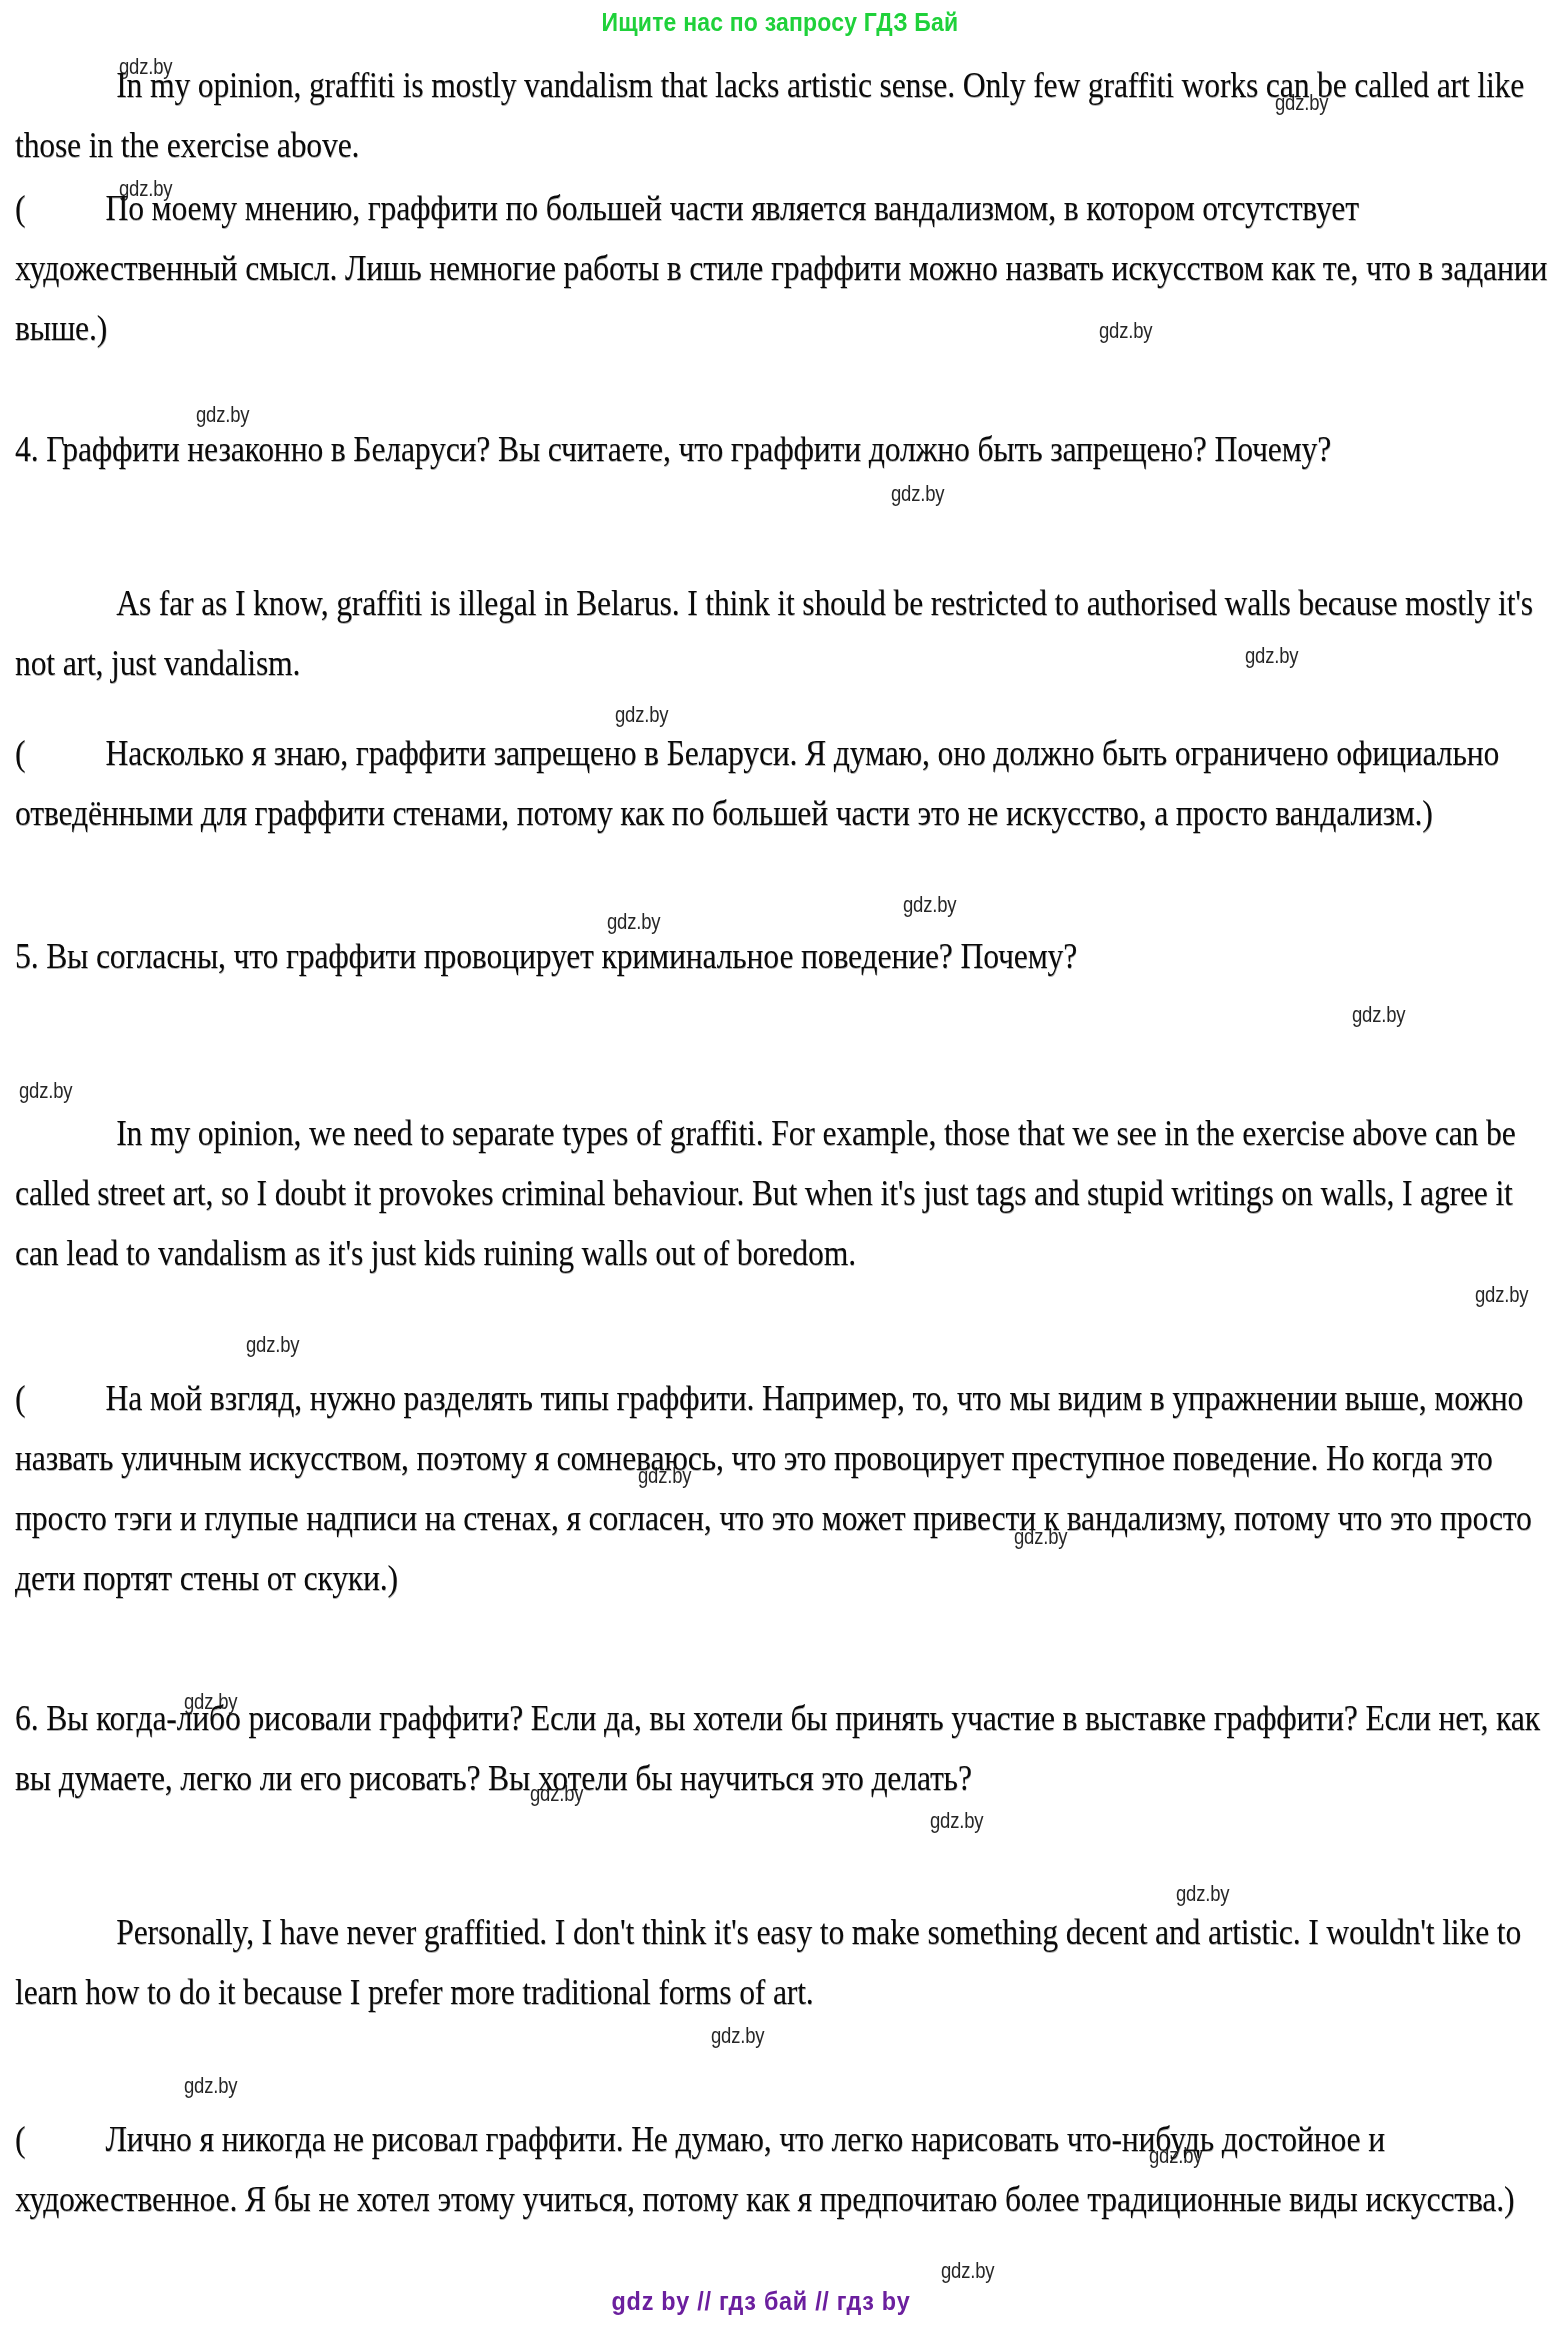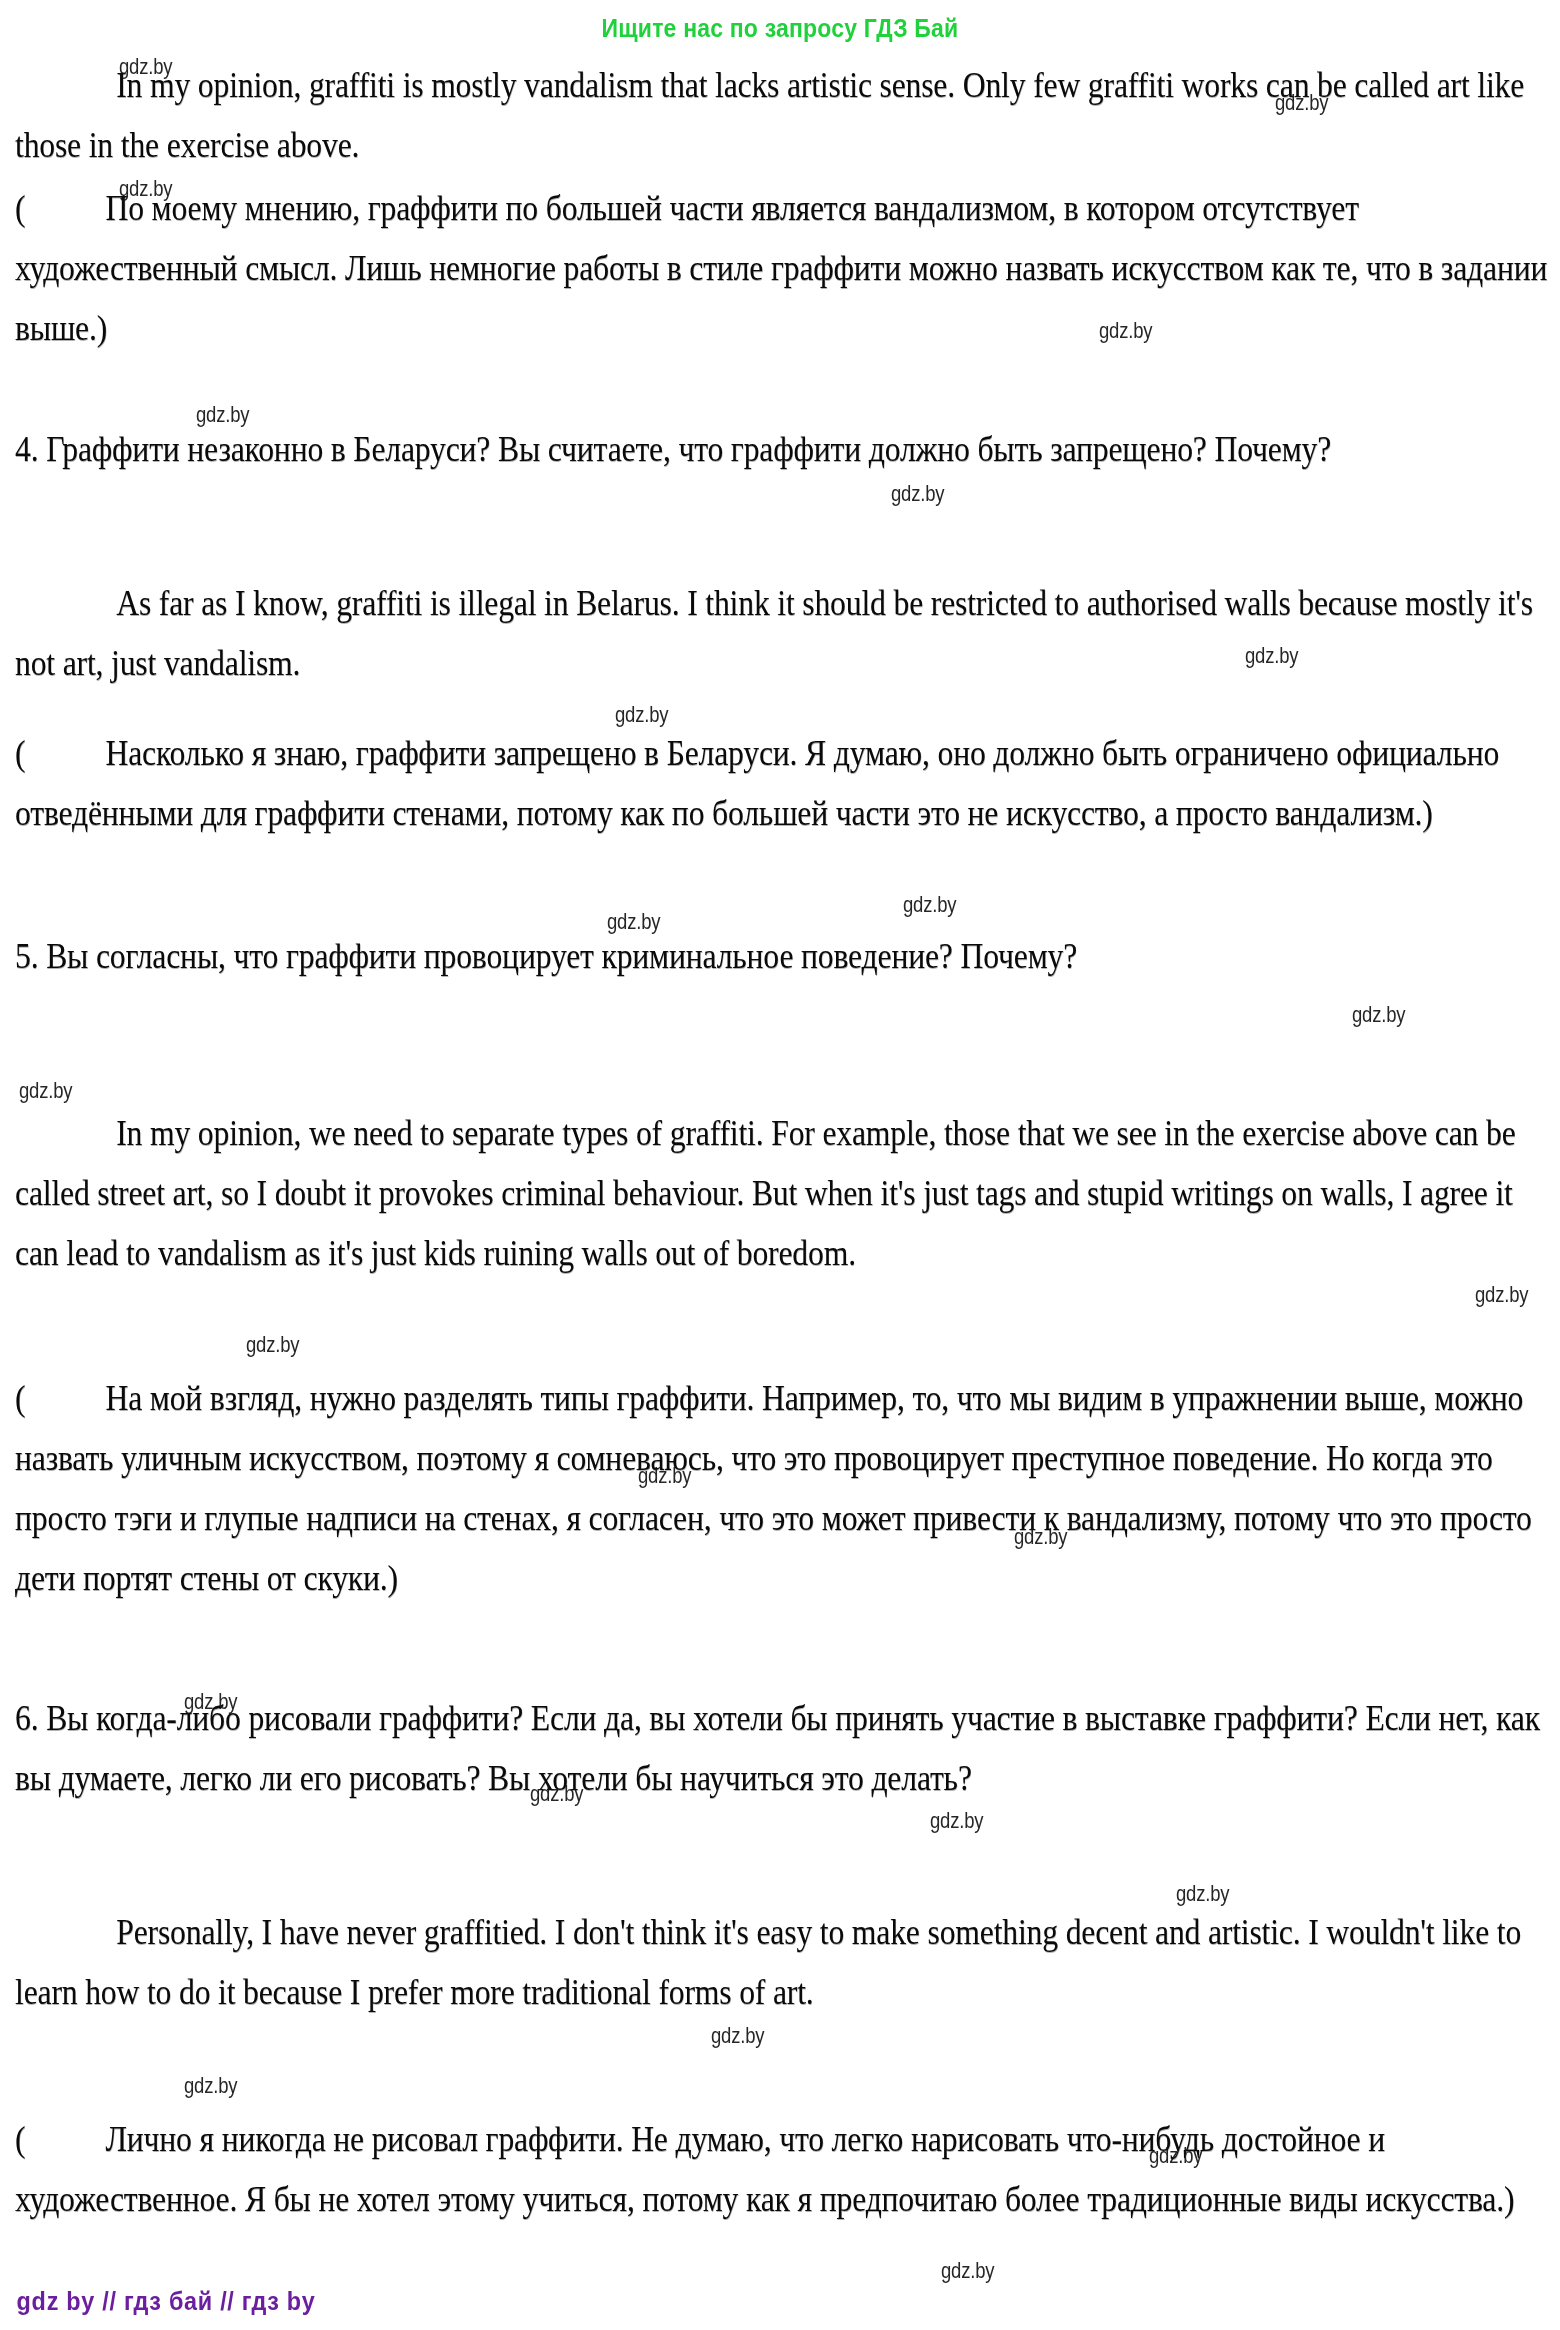--- a/index.html
+++ b/index.html
@@ -19,21 +19,21 @@
   
   .header-banner {
     position: absolute;
     top: 0;
     left: 0;
     width: 1560px;
     height: 35px;
     display: flex;
     align-items: flex-start;
     justify-content: center;
-    padding-top: 14px;
+    padding-top: 8px;
     box-sizing: border-box;
   }
   .header-text {
     font-family: "Liberation Sans", "DejaVu Sans", sans-serif;
     font-size: 25px;
     font-weight: 700;
     color: #1fd13a;
     letter-spacing: 0.2px;
     white-space: nowrap;
     transform: scaleX(0.92);
@@ -80,21 +80,21 @@
     opacity: 0.92;
     letter-spacing: -0.2px;
   }
 
   
   .footer {
     position: absolute;
     left: 0;
     top: 2286px;
     width: 1522px;
-    text-align: left;
+    text-align: center;
   }
   .footer-text {
     font-family: "Liberation Sans", "DejaVu Sans", sans-serif;
     font-size: 26px;
     font-weight: 700;
     color: #6b1f9e;
     letter-spacing: 0.8px;
     transform: scaleX(0.9);
     display: inline-block;
   }

